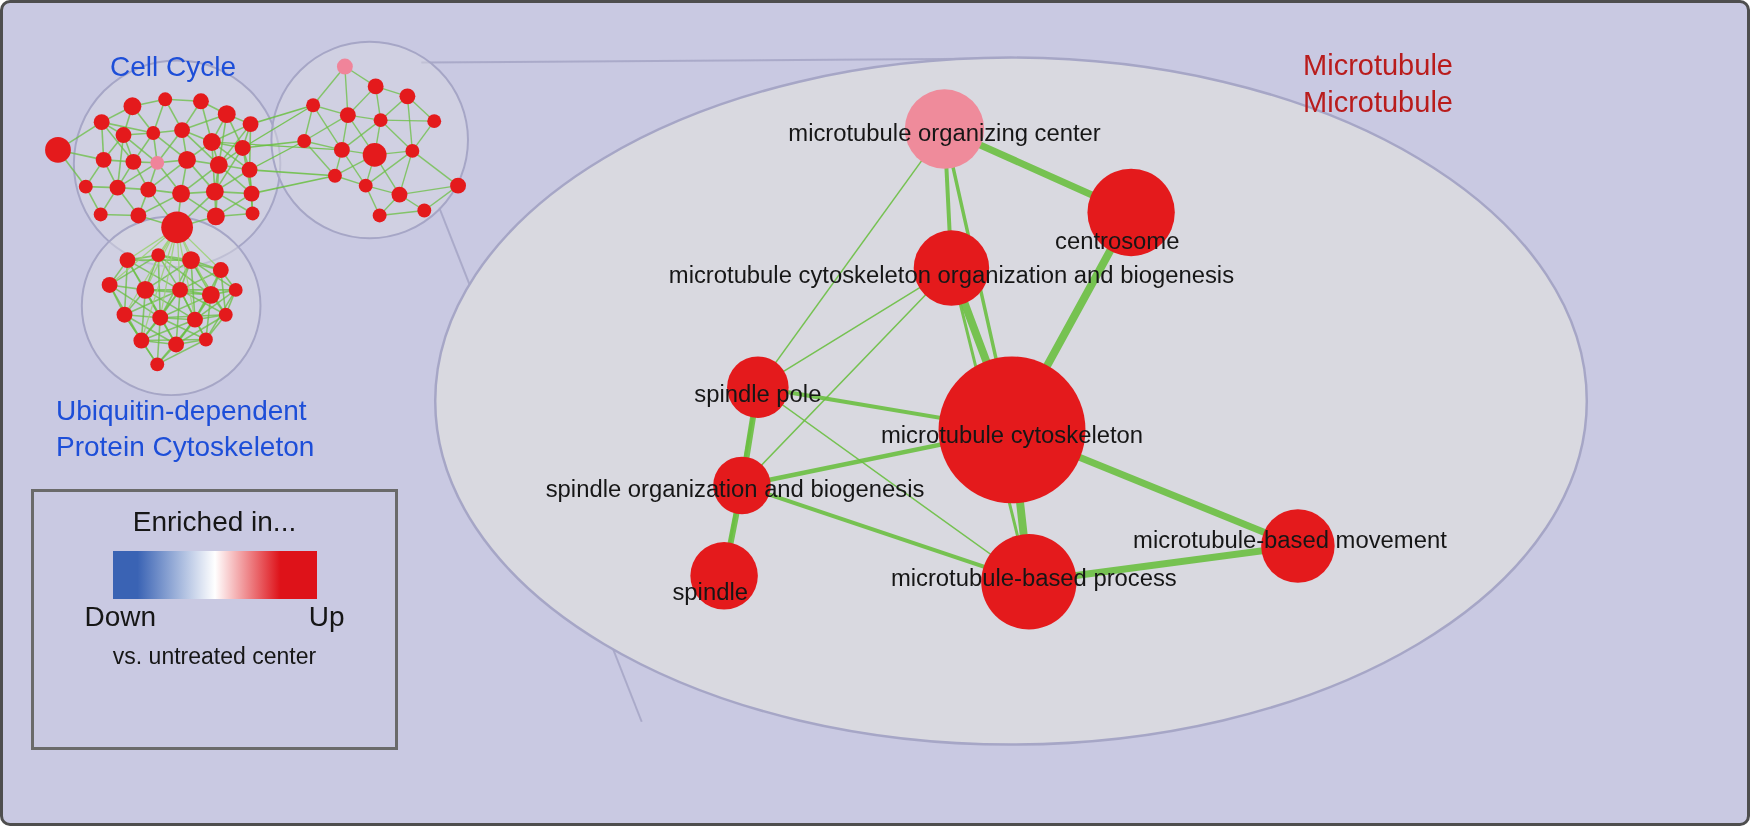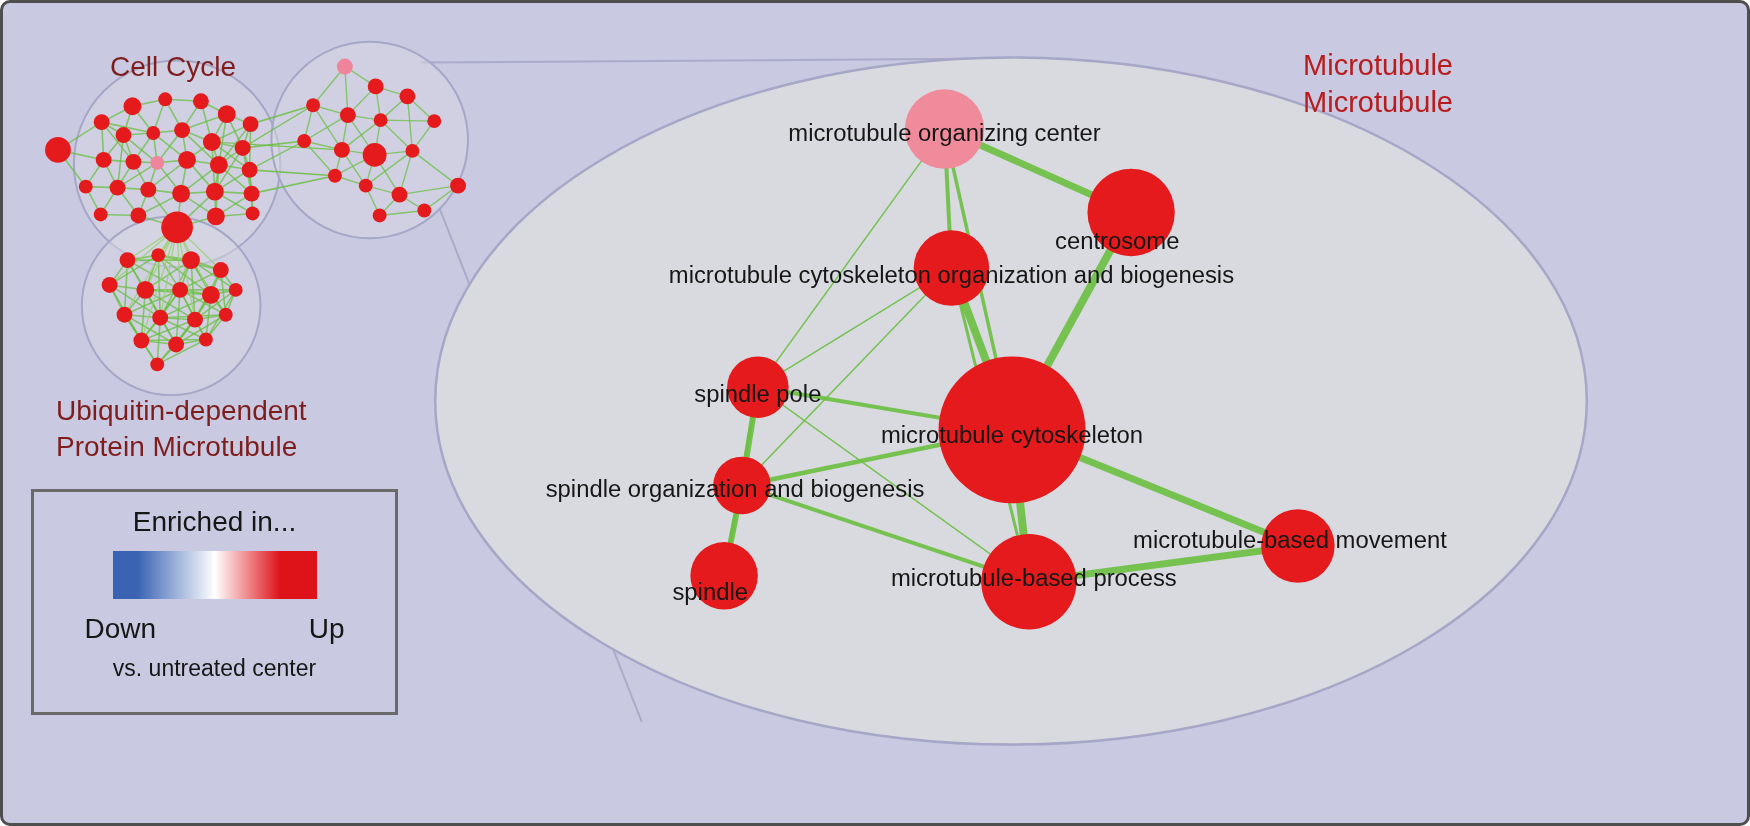--- a/index.html
+++ b/index.html
@@ -17,38 +17,38 @@
     border-radius: 10px;
     overflow: hidden;
   }
   #scene {
     display: block;
     width: 100%;
     height: 100%;
   }
   #scene text { font-family: "Liberation Sans", sans-serif; }
   .overlay-label { position: absolute; }
-  .gray-label { color: #7f1d1d; }
+  .gray-label { color: #1d4ed8; }
   .dark-label { color: #b91c1c; }
   #cell-cycle-label { left: 107px; top: 48px; font-size: 28px; }
   #ubiquitin-label  { left: 33px;  top: 390px; font-size: 28px; line-height: 1.27; margin-left: 20px; }
   #mt-title { left: 1250px; top: 44px; width: 250px; font-size: 29px; text-align: center; line-height: 1.28; }
   .legend {
     position: absolute;
     left: 28px; top: 486px;
-    width: 367px; height: 226px;
+    width: 367px; height: 261px;
     border: 3px solid #6a6a6a;
     background: #c9c9e2;
     color: #161616;
   }
   .legend-title { text-align: center; font-size: 28px; margin-top: 14px; }
   .legend-bar { width: 204px; height: 48px; margin: 13px auto 0; }
   .legend-scale {
     display: flex; justify-content: space-between;
-    width: 260px; margin: 14px auto 0; font-size: 28px;
+    width: 260px; margin: 2px auto 0; font-size: 28px;
   }
   .legend-caption { text-align: center; font-size: 23px; margin-top: 8px; line-height: 1.33; }
 </style>
 </head>
 <body>
 
 <div class="figure">
 
   <svg id="scene" viewBox="0 0 1750 826">
       <line x1="418" y1="60" x2="1012" y2="56" stroke="#a6a6c6" stroke-width="2" stroke-opacity="0.9"></line>
@@ -387,21 +387,21 @@
       <text x="734" y="498" text-anchor="middle" font-size="24" fill="#161616">spindle organization and biogenesis</text>
       <text x="1293" y="549" text-anchor="middle" font-size="24" fill="#161616">microtubule-based movement</text>
       <text x="1035" y="587" text-anchor="middle" font-size="24" fill="#161616">microtubule-based process</text>
       <text x="709" y="601" text-anchor="middle" font-size="24" fill="#161616">spindle</text>
     </svg>
 
   <div class="overlay-label gray-label" id="cell-cycle-label">Cell Cycle</div>
 
   <div class="overlay-label gray-label" id="ubiquitin-label">
     <div>Ubiquitin-dependent</div>
-    <div>Protein Microtubule</div>
+    <div>Protein Cytoskeleton</div>
   </div>
 
   <div class="overlay-label dark-label" id="mt-title">
     <div>Microtubule</div>
     <div>Microtubule</div>
   </div>
 
   <div class="legend">
     <div class="legend-title">Enriched in...</div>
     <div class="legend-bar" style="background: linear-gradient(to right, rgb(58, 99, 180) 0%, rgb(58, 99, 180) 12%, rgb(255, 255, 255) 50%, rgb(222, 18, 25) 82%, rgb(222, 18, 25) 100%);"></div>

